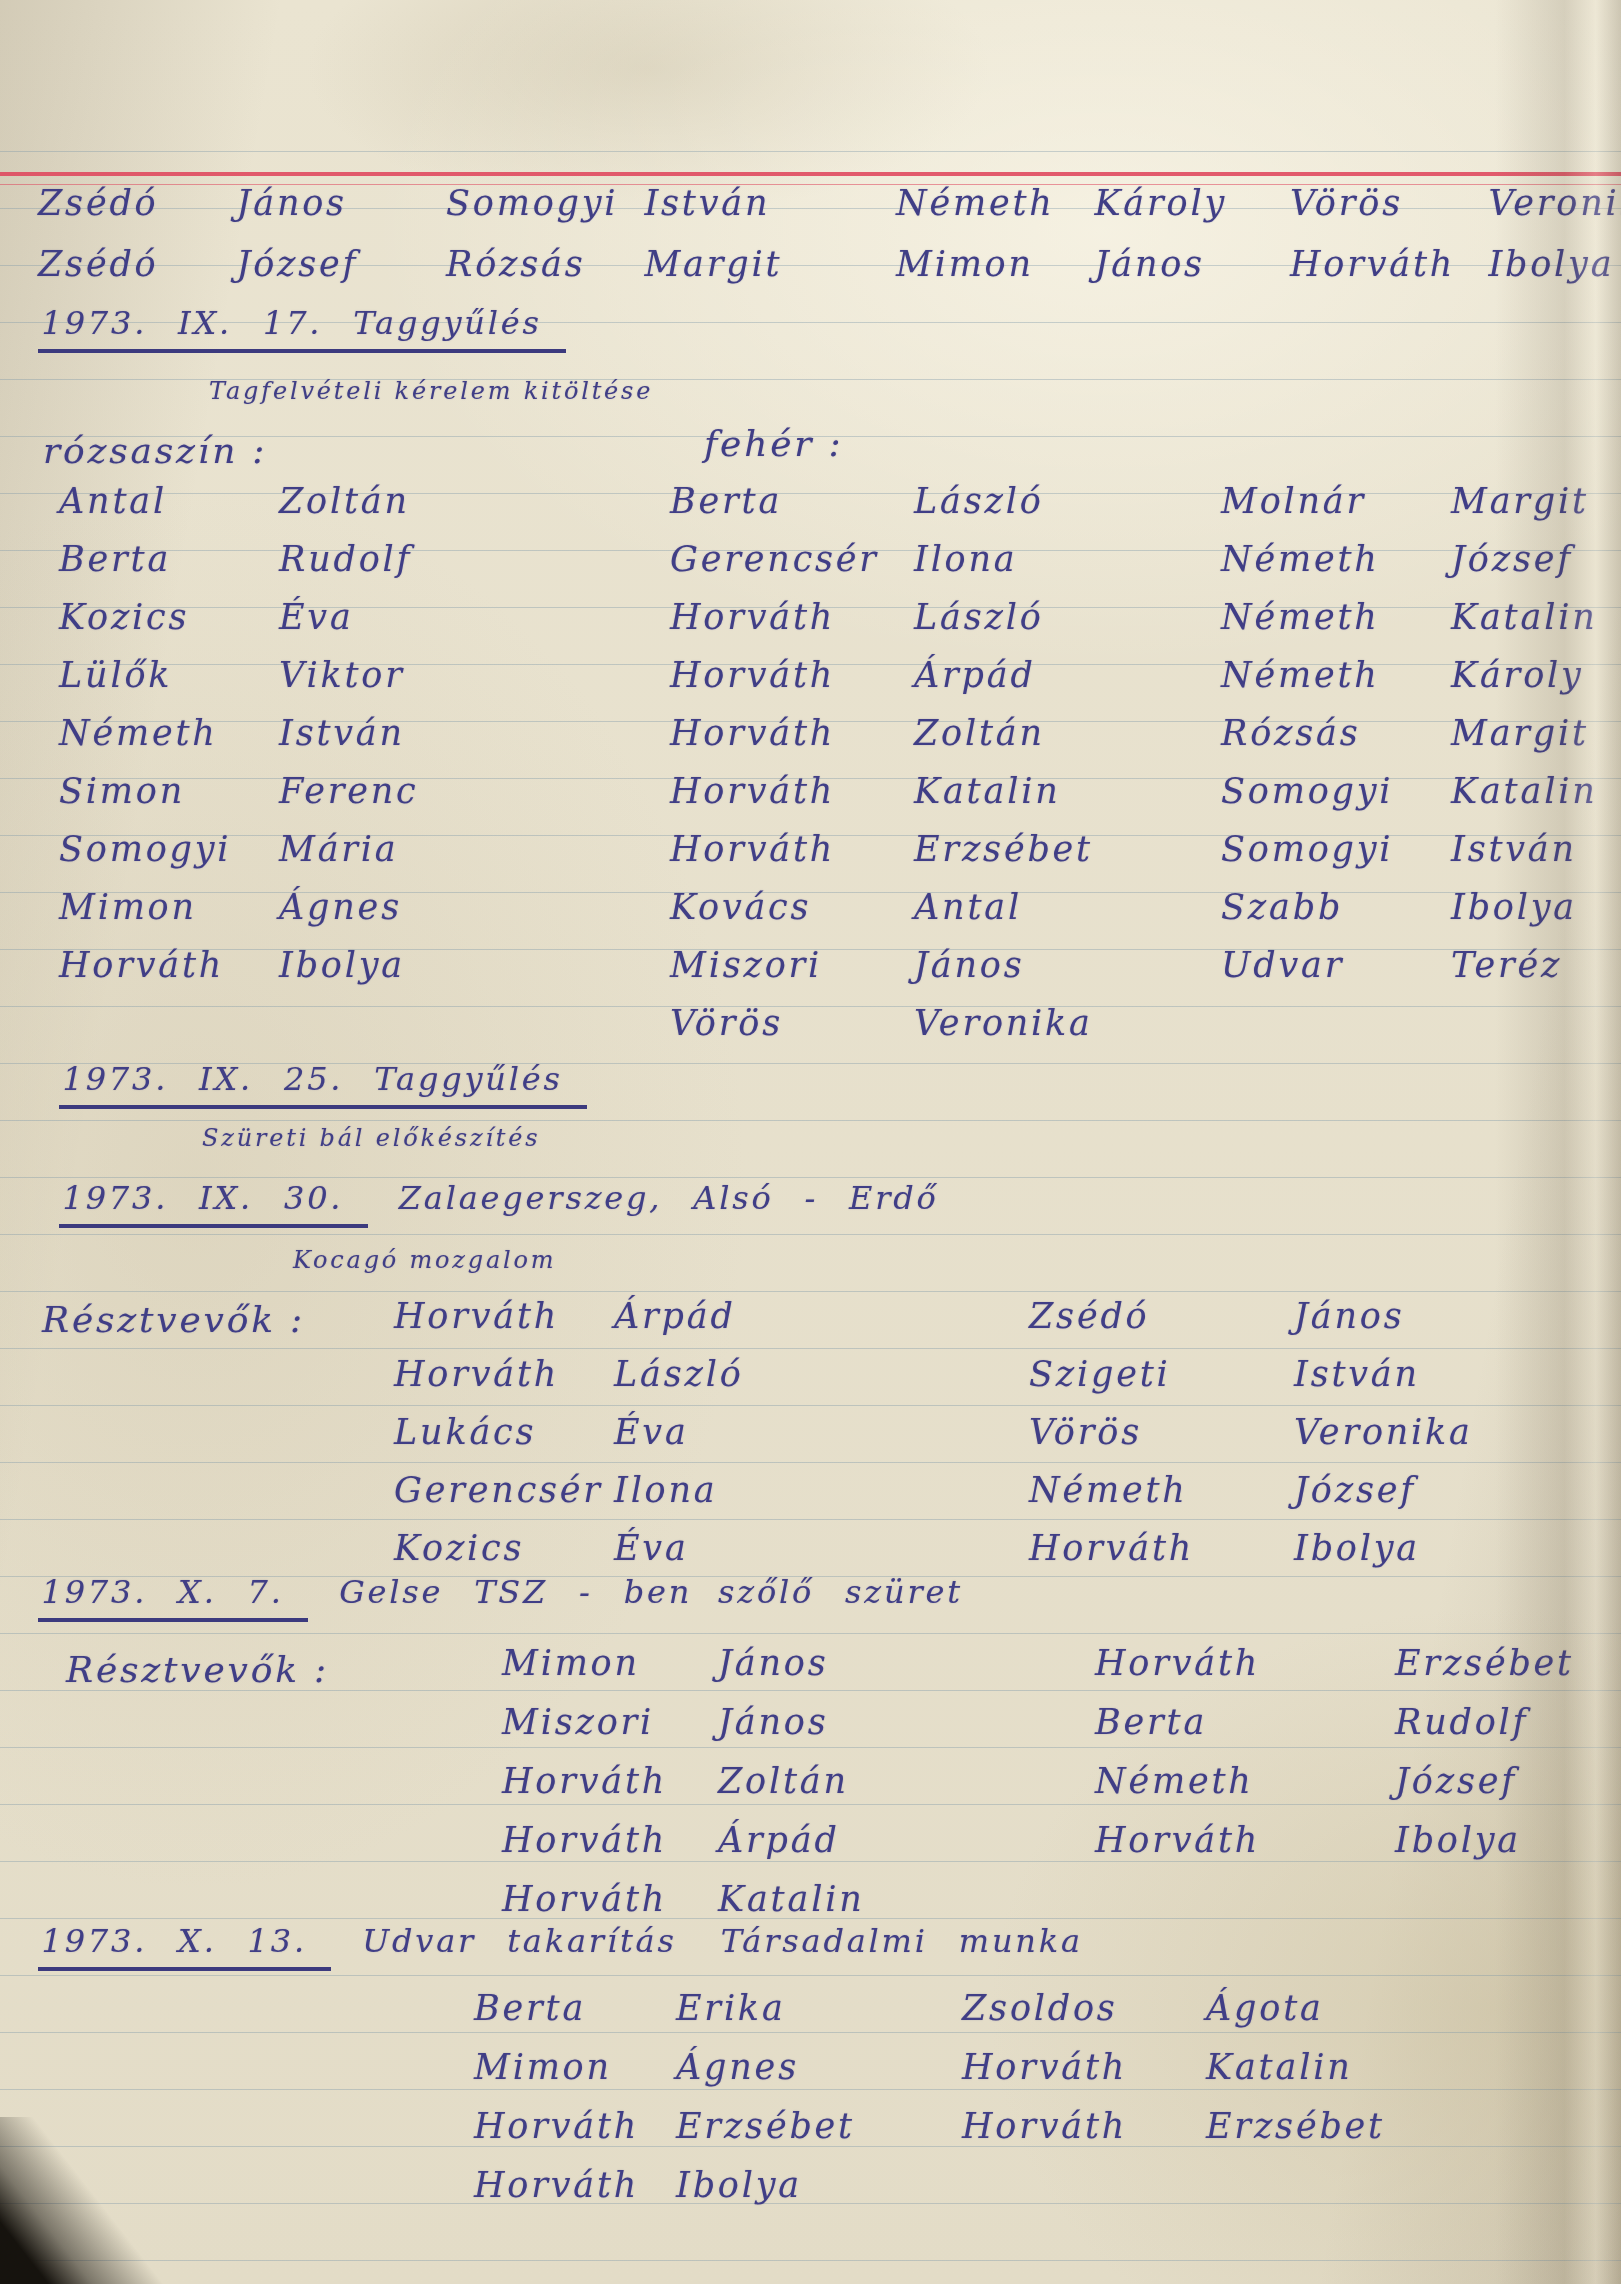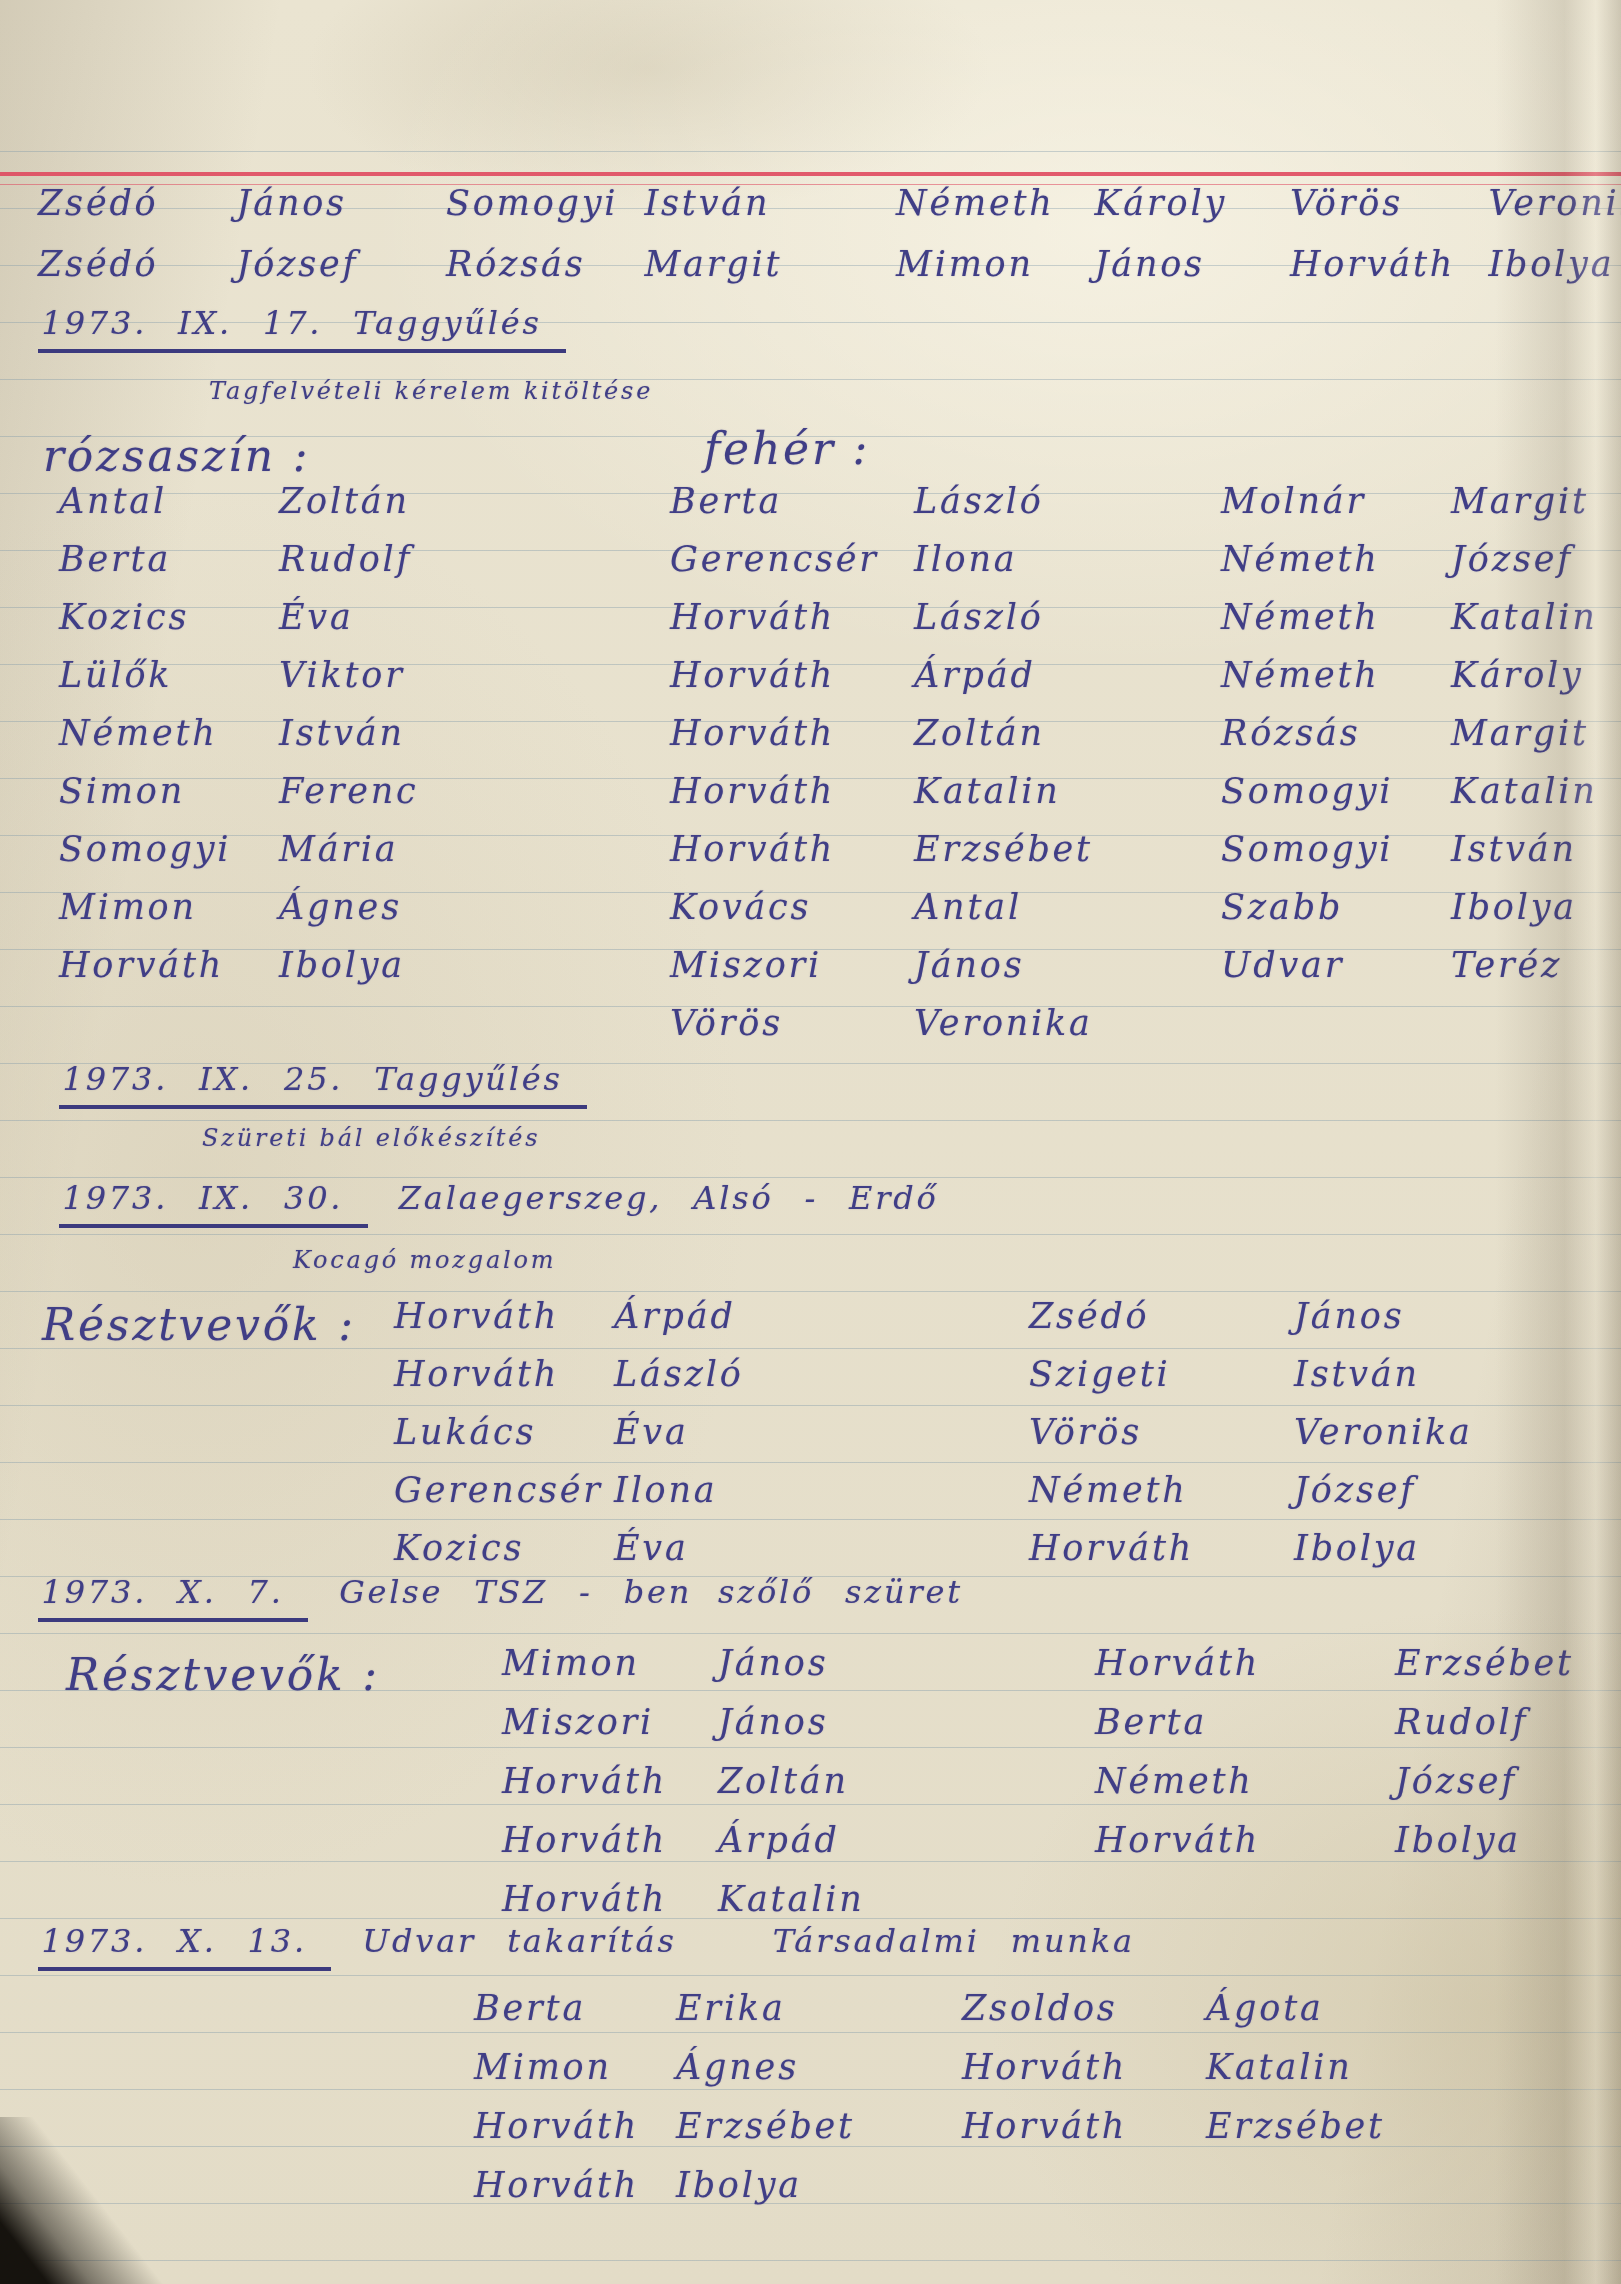--- a/index.html
+++ b/index.html
@@ -44,21 +44,21 @@
   .hcell:nth-child(2){ width:450px; }
   .hcell:nth-child(3){ width:394px; }
   .hcell .sn { min-width:174px; display:inline-block; }
   .hcell .gn { display:inline-block; margin-left:24.4px; }
 
   
   .heading { position:absolute; font-size:32px; letter-spacing:2.8px; word-spacing:18px; white-space:nowrap; }
   .underl  { border-bottom:4.2px solid #3c3a7e; padding:0 24.4px 7px 3.5px; }
   .h-after { margin-left:31px; }
   .subtitle{ position:absolute; font-size:24px; white-space:nowrap; }
-  .lbl     { position:absolute; font-size:44px; white-space:nowrap; }
+  .lbl     { position:absolute; font-size:36px; white-space:nowrap; }
 
   
   .grid { position:absolute; display:grid; font-size:35px; }
   .grid .row { display:contents; }
   .grid span { white-space:nowrap; overflow:visible; }
 
   .list1 { left:59px;  top:481px;  grid-template-columns:220px 391px 244px 307px 230px 1fr; grid-auto-rows:58px; }
   .list3 { left:394px; top:1296px; grid-template-columns:220px 415px 265px 1fr; grid-auto-rows:58px; }
   .list4 { left:502px; top:1643px; grid-template-columns:216px 377px 300px 1fr; grid-auto-rows:59px; }
   .list5 { left:474px; top:1988px; grid-template-columns:202px 286px 244px 1fr; grid-auto-rows:59px; }
@@ -279,21 +279,21 @@
     </div>
       <div class="row">
       <span>Horváth</span>
       <span>Katalin</span>
       <span></span>
       <span></span>
     </div>
     </div>
 
   <div class="heading hw" style="left:38px; top:1922px;">
-    <span class="underl">1973. X. 13.</span><span class="h-after">Udvar takarítás</span><span class="h-after" style="margin-left:96px;">Társadalmi munka</span>
+    <span class="underl">1973. X. 13.</span><span class="h-after">Udvar takarítás</span><span class="h-after" style="margin-left:44px;">Társadalmi munka</span>
   </div>
 
   <div class="grid list5 hw">
 
   <div class="row">
       <span>Berta</span>
       <span>Erika</span>
       <span>Zsoldos</span>
       <span>Ágota</span>
     </div>

